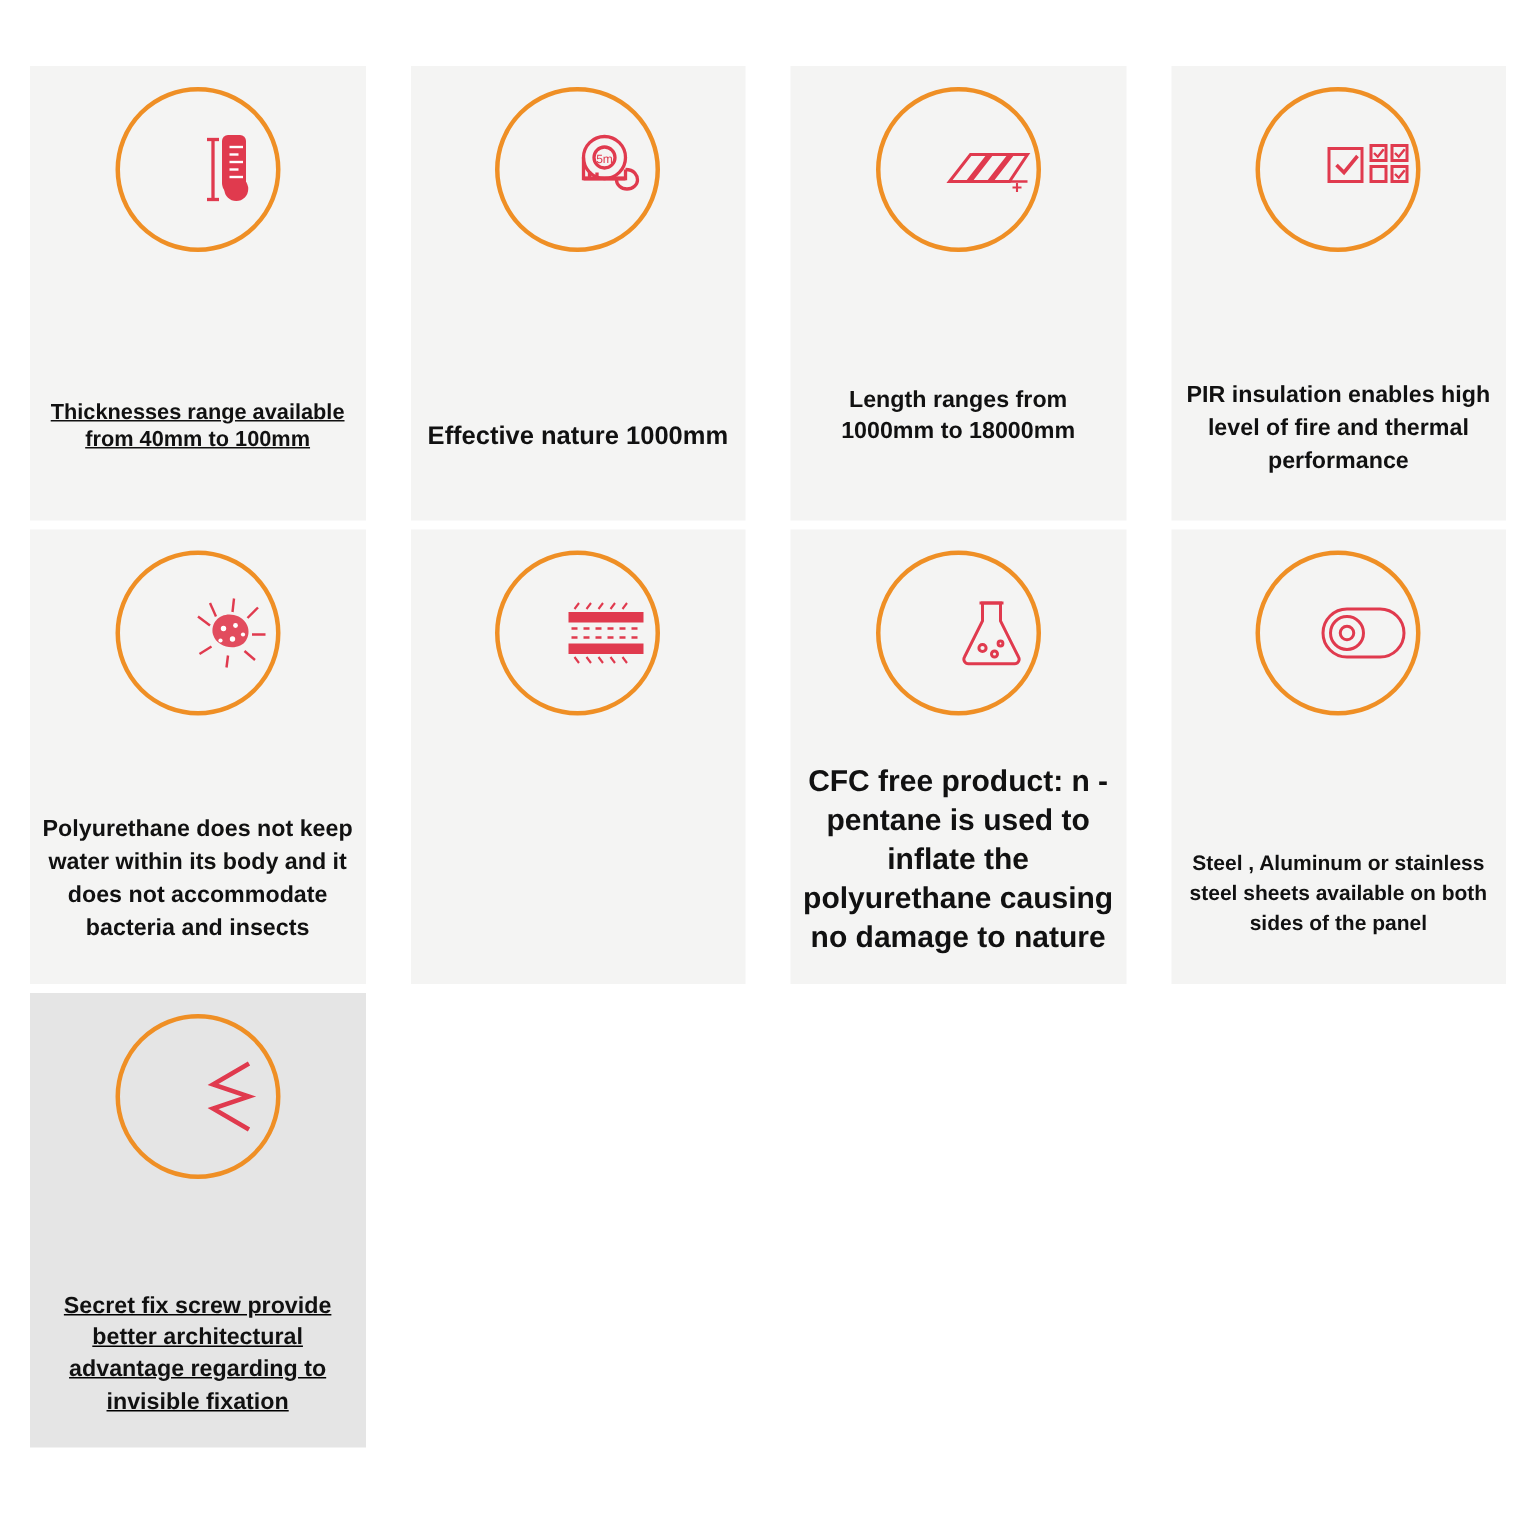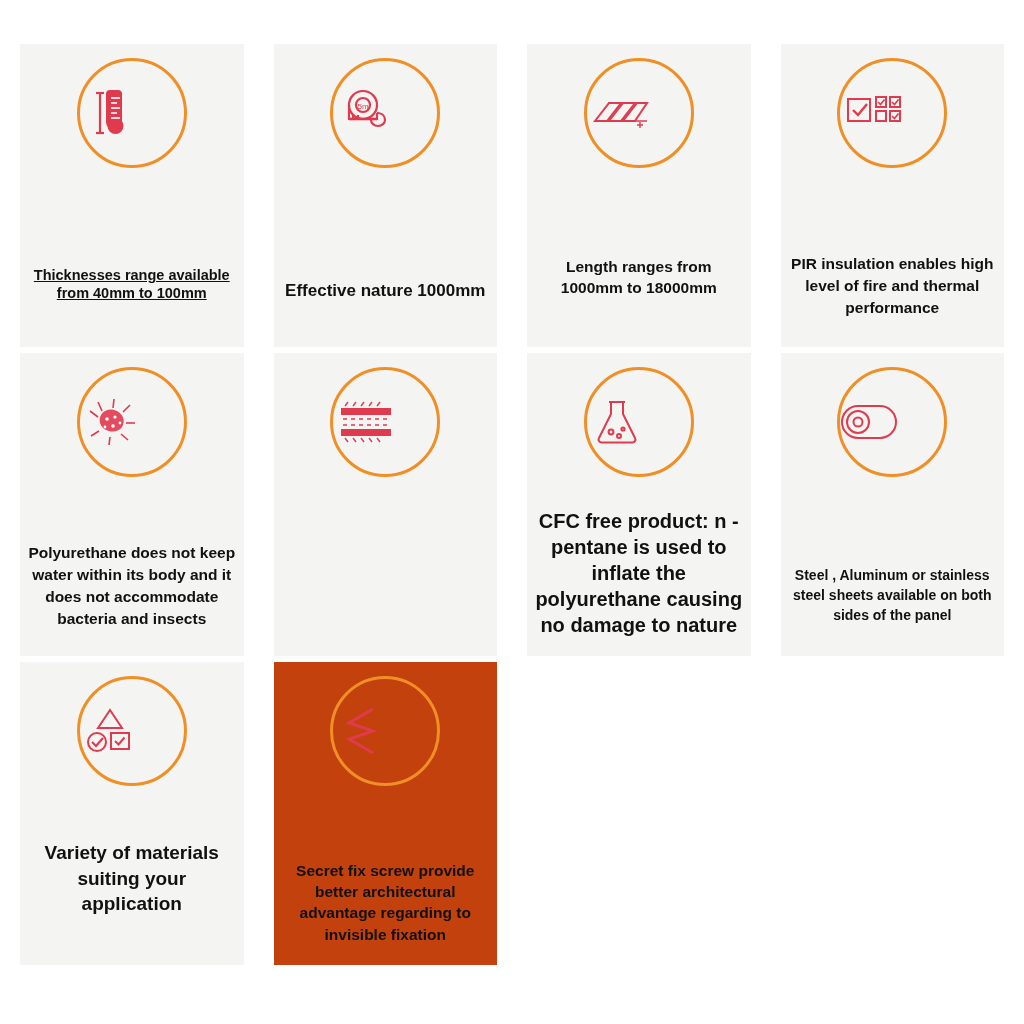--- a/index.html
+++ b/index.html
@@ -26,32 +26,32 @@
     row-gap: 6px;
   }
   .card {
     position: relative;
     background: #f4f4f3;
     box-sizing: border-box;
     display: flex;
     flex-direction: column;
     align-items: center;
   }
-  .card.tall-bg { background: #c2410c; }
+  .card.tall-bg { background: #e5e5e5; text-decoration: underline; }
 
   .icon-wrap {
     margin-top: 14px;
     width: 104px;
     height: 104px;
     border: 3px solid #ef8f25;
     border-radius: 50%;
     background: transparent;
     display: flex;
     align-items: center;
-    justify-content: flex-start;
+    justify-content: flex-end;
     flex: 0 0 auto;
   }
   .icon-wrap svg { display: block; }
 
   .caption {
     width: 100%;
     box-sizing: border-box;
     padding: 0 8px;
     text-align: center;
     color: #111111;
@@ -255,36 +255,20 @@
           <circle cx="18" cy="24" r="11"></circle>
           <circle cx="18" cy="24" r="4.5"></circle>
         </g>
       </svg>
     </div>
     <div class="cap-block">
       <div class="caption">Steel , Aluminum or stainless steel sheets available on both sides of the panel</div>
     </div>
   </div>
 
-  <div class="card c9 row3">
-    <div class="icon-wrap">
-      <svg width="62" height="58" viewBox="0 0 62 58" aria-hidden="true">
-        <g stroke="#e03a4e" fill="none" stroke-width="2">
-          <path d="M30 8 L42 26 H18 Z"></path>
-          <circle cx="17" cy="40" r="9"></circle>
-          <path d="M12 40 l4 4 l7 -8" stroke-width="2.2"></path>
-          <rect x="31" y="31" width="18" height="16"></rect>
-          <path d="M35 39 l3.5 3.5 l6 -7" stroke-width="2"></path>
-        </g>
-      </svg>
-    </div>
-    <div class="cap-block">
-      <div class="caption">Variety of materials suiting your application</div>
-    </div>
-  </div>
 
   <div class="card c10 row3 tall-bg">
     <div class="icon-wrap">
       <svg width="58" height="60" viewBox="0 0 58 60" aria-hidden="true">
         <g stroke="#e03a4e" fill="none" stroke-width="3">
           <path d="M40 8 L16 22 L40 30 L16 38 L40 52"></path>
         </g>
       </svg>
     </div>
     <div class="cap-block">

